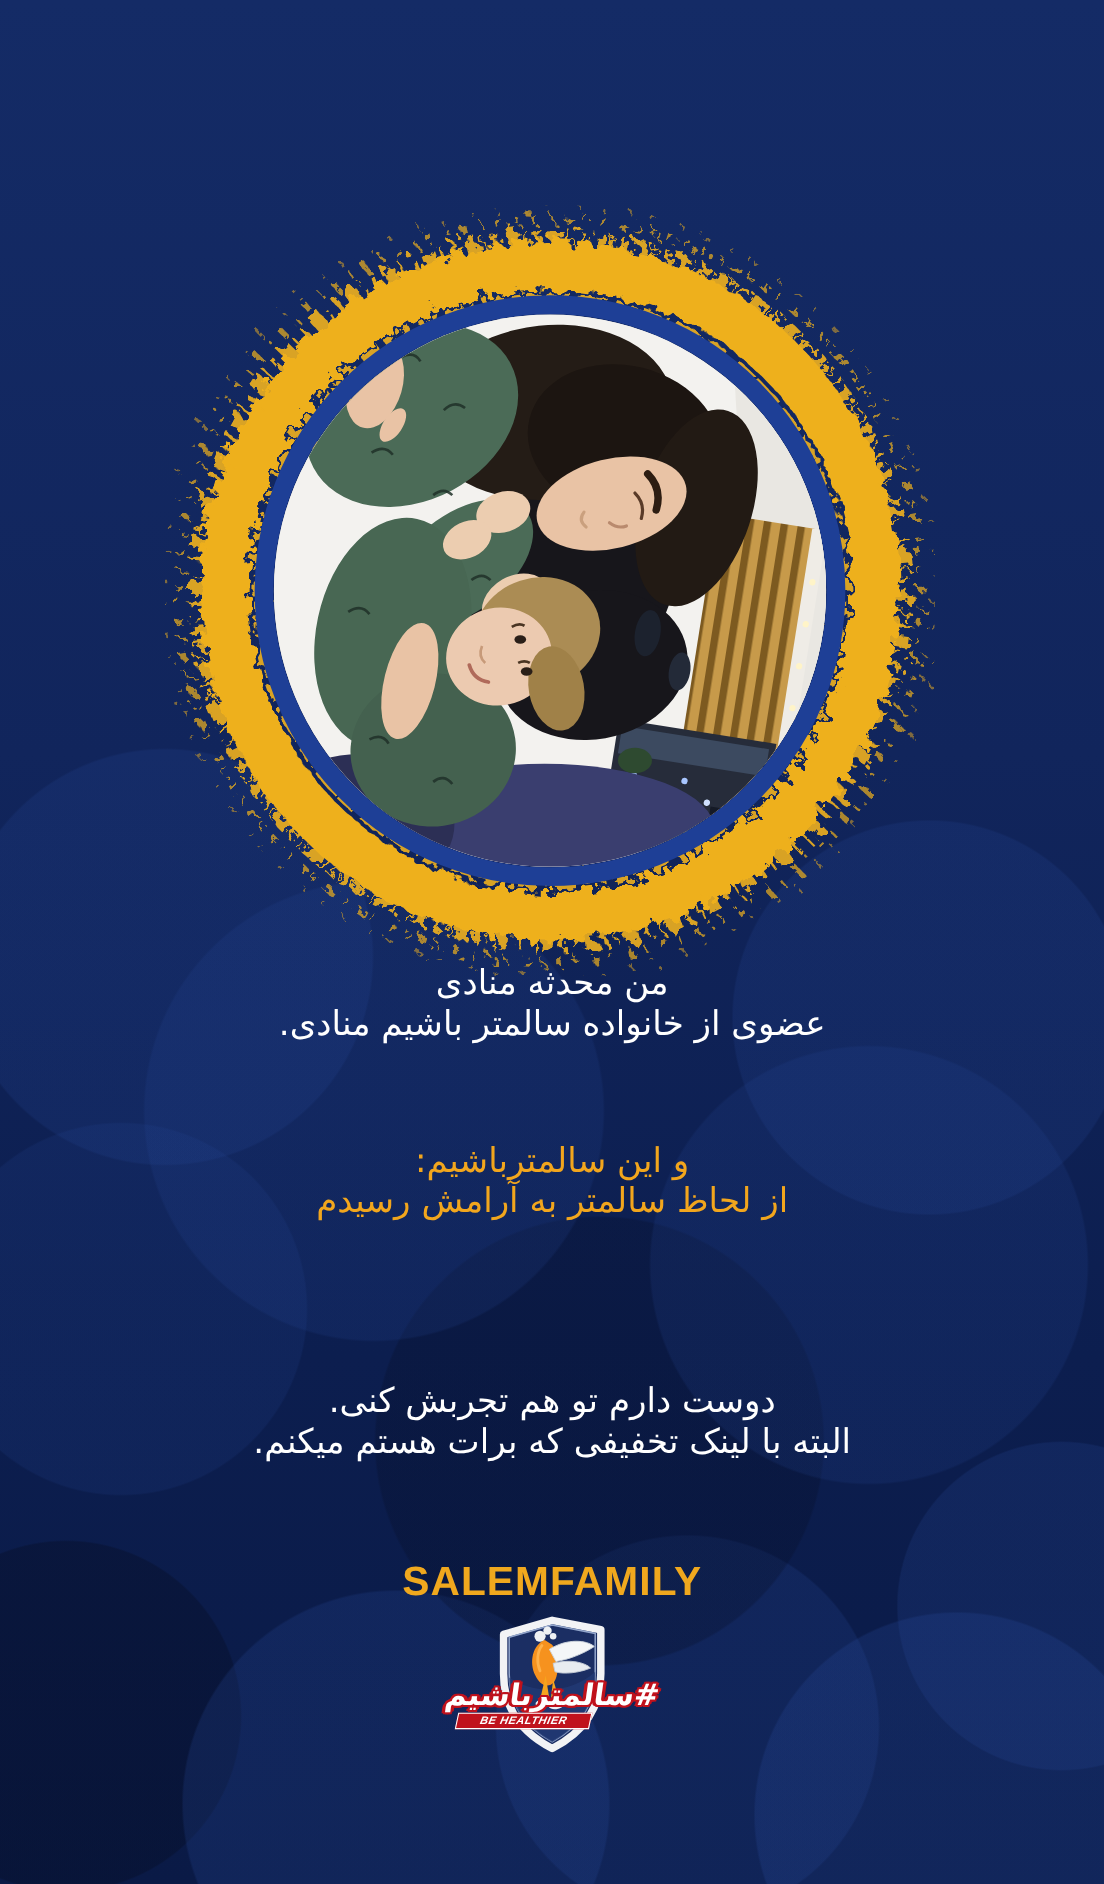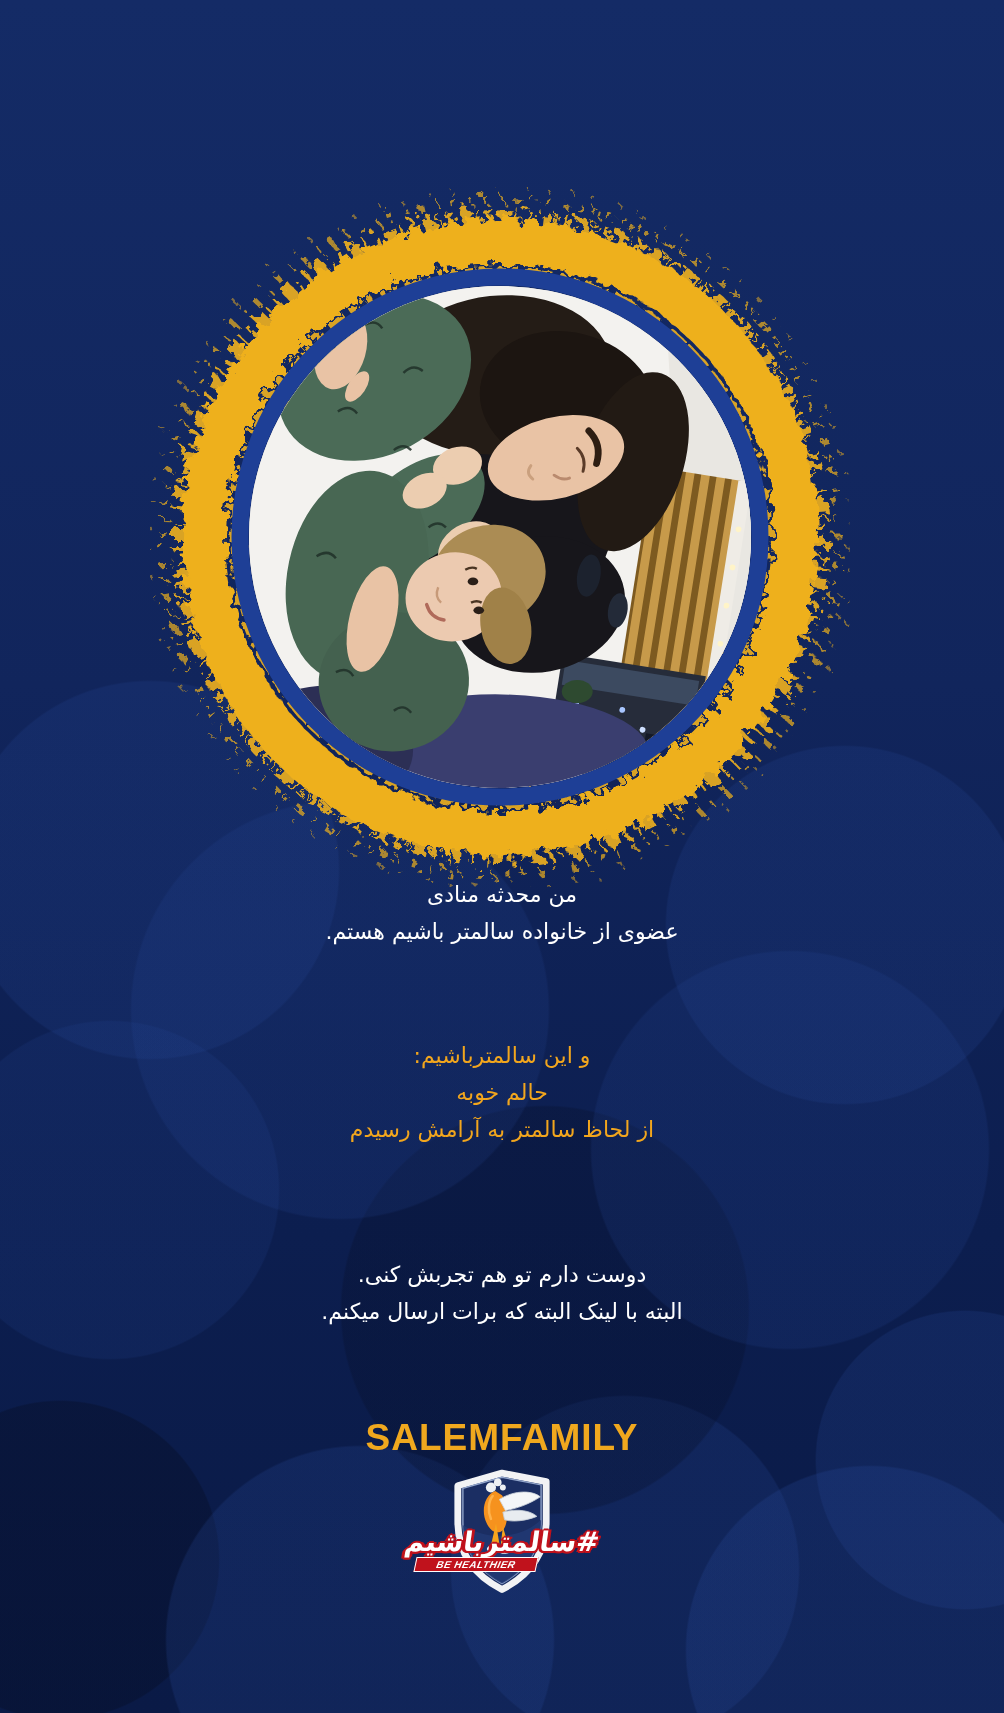--- a/index.html
+++ b/index.html
@@ -23,21 +23,21 @@
   
   .photo-frame{position:absolute;left:150px;top:187px;width:700px;height:700px;}
   .photo-frame svg.ring{position:absolute;left:0;top:0;}
   .photo-circle{
     position:absolute;left:99px;top:99px;width:502px;height:502px;border-radius:50%;
     overflow:hidden;background:#f3f2ef;
   }
   .photo-circle svg{display:block;}
   
   .txt{position:absolute;left:0;width:100%;text-align:center;direction:rtl;}
-  .txt .line{line-height:37px;font-size:22px;}
+  .txt .line{line-height:37px;font-size:31px;}
   .intro{top:876px;color:#ffffff;}
   .achievements{top:1037px;color:#F2A61D;}
   .invite{top:1256px;color:#ffffff;}
   .brand{
     position:absolute;top:1392px;left:0;width:100%;text-align:center;
     font-family:"Liberation Sans","DejaVu Sans",sans-serif;
     font-weight:bold;font-size:37px;letter-spacing:1px;color:#F0A81E;
   }
   
   .logo{position:absolute;left:397px;top:1460px;width:210px;height:200px;}
@@ -173,32 +173,31 @@
           <ellipse cx="352" cy="300" rx="12" ry="22" fill="#1c222e" transform="rotate(10 352 300)"></ellipse>
           <ellipse cx="382" cy="336" rx="10" ry="18" fill="#232a38" transform="rotate(10 382 336)"></ellipse>
           <ellipse cx="340" cy="420" rx="16" ry="12" fill="#2e4a30"></ellipse>
         </g>
       </svg>
     </div>
   </div>
 
   <section class="txt intro">
     <div class="line">من محدثه منادی</div>
-    <div class="line">عضوی از خانواده سالمتر باشیم هستم.</div>
+    <div class="line">عضوی از خانواده سالمتر باشیم منادی.</div>
   </section>
 
   <section class="txt achievements">
     <div class="line">و این سالمترباشیم:</div>
-    <div class="line">حالم خوبه</div>
     <div class="line">از لحاظ سالمتر به آرامش رسیدم</div>
   </section>
 
   <section class="txt invite">
     <div class="line">دوست دارم تو هم تجربش کنی.</div>
-    <div class="line">البته با لینک البته که برات ارسال میکنم.</div>
+    <div class="line">البته با لینک تخفیفی که برات هستم میکنم.</div>
   </section>
 
   <h1 class="brand">SALEMFAMILY</h1>
 
   <div class="logo">
     <svg class="shield" width="102" height="132" viewBox="0 0 120 152">
       <path d="M8,24 L60,9 L112,19 L112,66 C112,103 93,129 60,146 C27,129 8,103 8,66 Z" fill="#1b2e63" stroke="#f2f3f5" stroke-width="8" stroke-linejoin="round"></path>
       <path d="M14,27 L60,14 L106,23 L106,66 C106,99 89,123 60,139 C31,123 14,99 14,66 Z" fill="none" stroke="#93a6cc" stroke-width="1.6"></path>
       <path d="M14,70 C40,88 80,88 106,64 L106,66 C106,99 89,123 60,139 C31,123 14,99 14,70 Z" fill="#223a74" opacity="0.8"></path>
 

